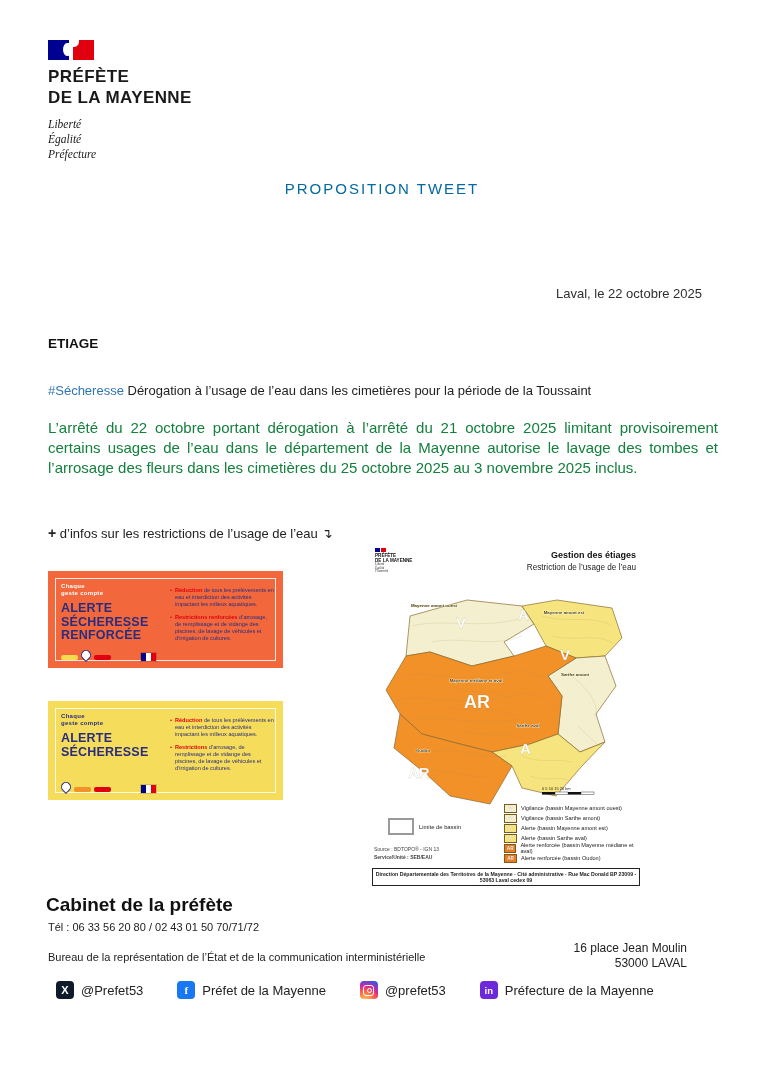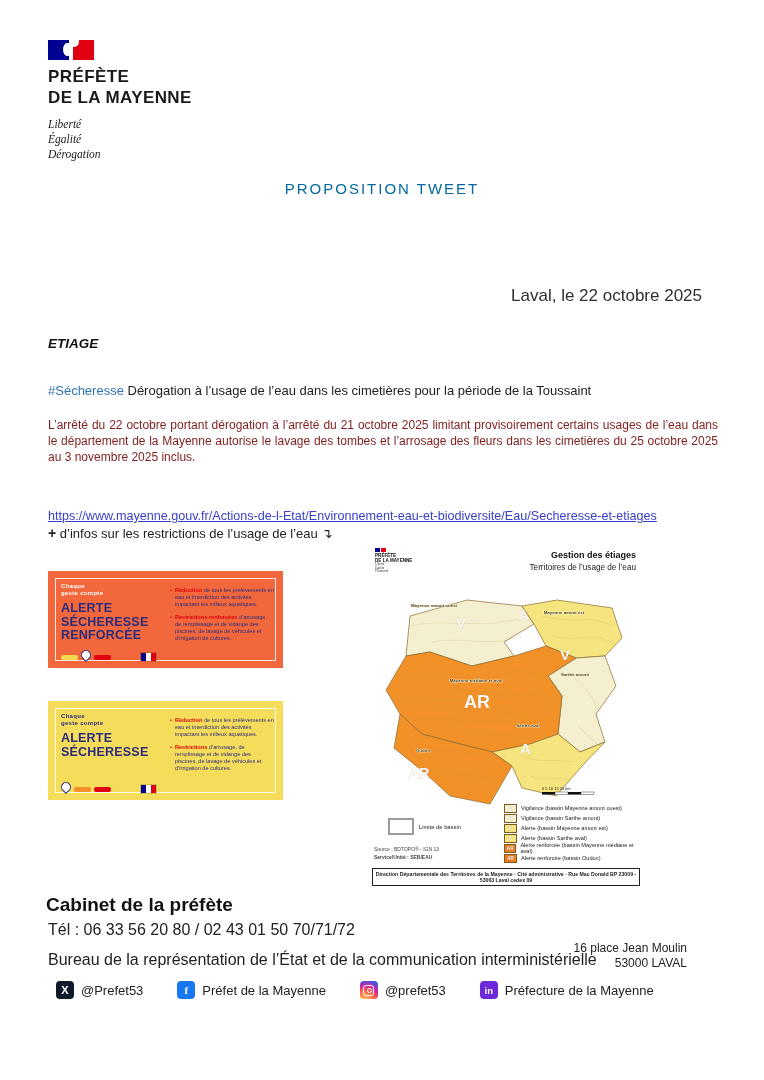--- a/index.html
+++ b/index.html
@@ -13,26 +13,26 @@
      border-radius:60% 0 50% 60%;background:#fff;}
   .flag .r{width:21px;height:20px;background:#E1000F;position:relative;}
   .flag .r::before{content:"";position:absolute;left:0;top:0;width:6px;height:7px;background:#fff;
      border-radius:0 0 80% 0;}
   .brand{font-weight:800;font-size:17px;line-height:21px;letter-spacing:.4px;color:#1a1a1a;}
   .motto{margin-top:9px;font-family:"Liberation Serif","DejaVu Serif",serif;font-style:italic;
          font-size:11.5px;line-height:15px;color:#1a1a1a;}
   
   .doc-title{position:absolute;left:0;right:0;top:180px;text-align:center;font-size:15px;
              letter-spacing:2px;color:#0369a1;}
-  .dateline{position:absolute;right:62px;top:286px;font-size:17px;color:#2f2f2f;}
-  .etiage{position:absolute;left:48px;top:336px;font-size:13.5px;font-weight:800;color:#111;font-style:italic;}
+  .dateline{position:absolute;right:62px;top:286px;font-size:13px;color:#2f2f2f;}
+  .etiage{position:absolute;left:48px;top:336px;font-size:13.5px;font-weight:800;color:#111;}
   .hashline{position:absolute;left:48px;top:383px;font-size:13px;color:#222;}
   .hash{color:#2E74B5;}
-  .para{position:absolute;left:48px;top:418px;width:670px;font-size:12px;line-height:1.33;
-        text-align:justify;color:#7f1d1d;}
+  .para{position:absolute;left:48px;top:418px;width:670px;font-size:15px;line-height:1.33;
+        text-align:justify;color:#15803d;}
   .infoline{position:absolute;left:48px;top:490px;font-size:13px;color:#222;margin-top:35px;}
   .plus{font-weight:900;font-size:14px;}
   .linkline{position:absolute;left:48px;top:509px;font-size:12.6px;}
   .linkline a{color:#3A41C8;text-decoration:underline;}
   
   .card{position:absolute;left:48px;width:235px;border-radius:0;}
   .card-inner{position:absolute;inset:7px;border:1px solid rgba(255,255,255,.85);pointer-events:none;}
   .card1{top:571px;height:97px;background:#F2683C;}
   .card2{top:701px;height:99px;background:#F6DC5B;}
   .card-body{position:relative;display:flex;padding:12px 9px 6px 13px;gap:7px;height:calc(100% - 18px);}
@@ -77,21 +77,21 @@
   .map-src.s1{top:300px;} .map-src.s2{top:308px;font-weight:700;}
   .map-footbox{position:absolute;left:0;top:322px;width:266px;border:1px solid #222;
       font-size:5.2px;font-weight:700;color:#222;text-align:center;padding:2px 0;background:#fff;}
   
   .zl{fill:#fff;font-weight:800;stroke:rgba(90,60,10,.25);stroke-width:.3;
       font-family:"Liberation Sans",sans-serif;}
   .zn{fill:#4a3a12;font-weight:700;font-size:4.4px;paint-order:stroke;stroke:#fffbe8;stroke-width:.7;
       font-family:"Liberation Sans",sans-serif;}
   
   .cab-title{position:absolute;left:46px;top:894px;font-size:19px;font-weight:800;color:#111;}
-  .cab-line{position:absolute;left:48px;font-size:16px;color:#222;}
+  .cab-line{position:absolute;left:48px;font-size:11px;color:#222;}
   .tel{top:921px;} .mail{top:936px;} .bureau{top:951px;}
   .mail a{color:#2E74B5;text-decoration:none;}
   .pagenum{position:absolute;left:0;right:0;top:960px;text-align:center;font-size:11.5px;color:#333;}
   .address{position:absolute;right:77px;top:941px;font-size:12px;text-align:right;line-height:15px;color:#222;}
   .social{position:absolute;left:56px;top:981px;display:flex;align-items:center;gap:34px;}
   .soc{display:flex;align-items:center;gap:7px;font-size:13px;color:#222;cursor:pointer;}
   .sic{width:18px;height:18px;border-radius:4px;display:flex;align-items:center;justify-content:center;
        color:#fff;font-weight:800;font-size:11px;flex:0 0 auto;}
   .sic.x{background:#0F1B2B;} .sic.fb{background:#1877F2;font-family:"Liberation Serif",serif;}
   .sic.ig{background:radial-gradient(circle at 28% 110%,#fdcf59 0%,#fd5949 45%,#d6249f 62%,#285AEB 92%);}
@@ -110,36 +110,33 @@
       <span class="b"></span>
       <span class="r"></span>
     </div>
     <div class="brand">
       <div>PRÉFÈTE</div>
       <div>DE LA MAYENNE</div>
     </div>
     <div class="motto">
       <div>Liberté</div>
       <div>Égalité</div>
-      <div>Dérogation</div>
+      <div>Préfecture</div>
     </div>
   </div>
 
   <div class="doc-title">PROPOSITION TWEET</div>
   <div class="dateline">Laval, le 22 octobre 2025</div>
   <div class="etiage">ETIAGE</div>
   <div class="hashline">
     <span class="hash">#Sécheresse</span><span> Dérogation à l’usage de l’eau dans les cimetières pour la période de la Toussaint</span>
   </div>
   <div class="para">L’arrêté du 22 octobre portant dérogation à l’arrêté du 21 octobre 2025 limitant provisoirement certains usages de l’eau dans le département de la Mayenne autorise le lavage des tombes et l’arrosage des fleurs dans les cimetières du 25 octobre 2025 au 3 novembre 2025 inclus.</div>
   <div class="infoline">
     <span class="plus">+</span><span> d’infos sur les restrictions de l’usage de l’eau </span><span>↴</span>
-  </div>
-  <div class="linkline">
-    <a href="#">https://www.mayenne.gouv.fr/Actions-de-l-Etat/Environnement-eau-et-biodiversite/Eau/Secheresse-et-etiages</a>
   </div>
 
   <div class="card card1">
     <div class="card-inner"></div>
     <div class="card-body">
       <div class="card-left">
         <div class="badge">
           <div>Chaque</div>
           <div>geste compte</div>
         </div>
@@ -214,21 +211,21 @@
         <span style="background:#000091"></span>
           <span style="background:#E1000F"></span>
       </div>
       <div class="map-brand">PRÉFÈTE</div>
       <div class="map-brand">DE LA MAYENNE</div>
       <div class="map-motto">Liberté
 Égalité
 Fraternité</div>
     </div>
     <div class="map-title">Gestion des étiages</div>
-    <div class="map-sub">Territoires de l’usage de l’eau</div>
+    <div class="map-sub">Restriction de l’usage de l’eau</div>
 
     <svg class="map-svg" width="266" height="212" viewBox="0 0 266 212">
       <g stroke="#8a6a30" stroke-width="0.7" stroke-linejoin="round">
         <path d="M38,20 L95,4 L150,10 L162,28 L132,46 L142,60 L100,70 L58,56 L34,60 Z" fill="#F4EFCE"></path>
         <path d="M150,10 L185,4 L240,12 L250,42 L233,60 L204,62 L174,50 L162,28 Z" fill="#F6E57E"></path>
         <path d="M233,60 L244,90 L224,118 L233,146 L208,156 L186,138 L190,100 L176,80 L204,62 Z" fill="#F4EFCE"></path>
         <path d="M34,60 L58,56 L100,70 L142,60 L174,50 L204,62 L176,80 L190,100 L186,138 L158,148 L120,156 L88,148 L50,138 L28,118 L14,94 Z" fill="#F39129"></path>
         <path d="M186,138 L208,156 L233,146 L210,170 L184,200 L150,192 L140,170 L120,156 L158,148 Z" fill="#F6E57E"></path>
         <path d="M50,138 L88,148 L120,156 L140,170 L118,208 L78,200 L54,178 L22,152 L28,118 Z" fill="#F39129"></path>
       </g>

